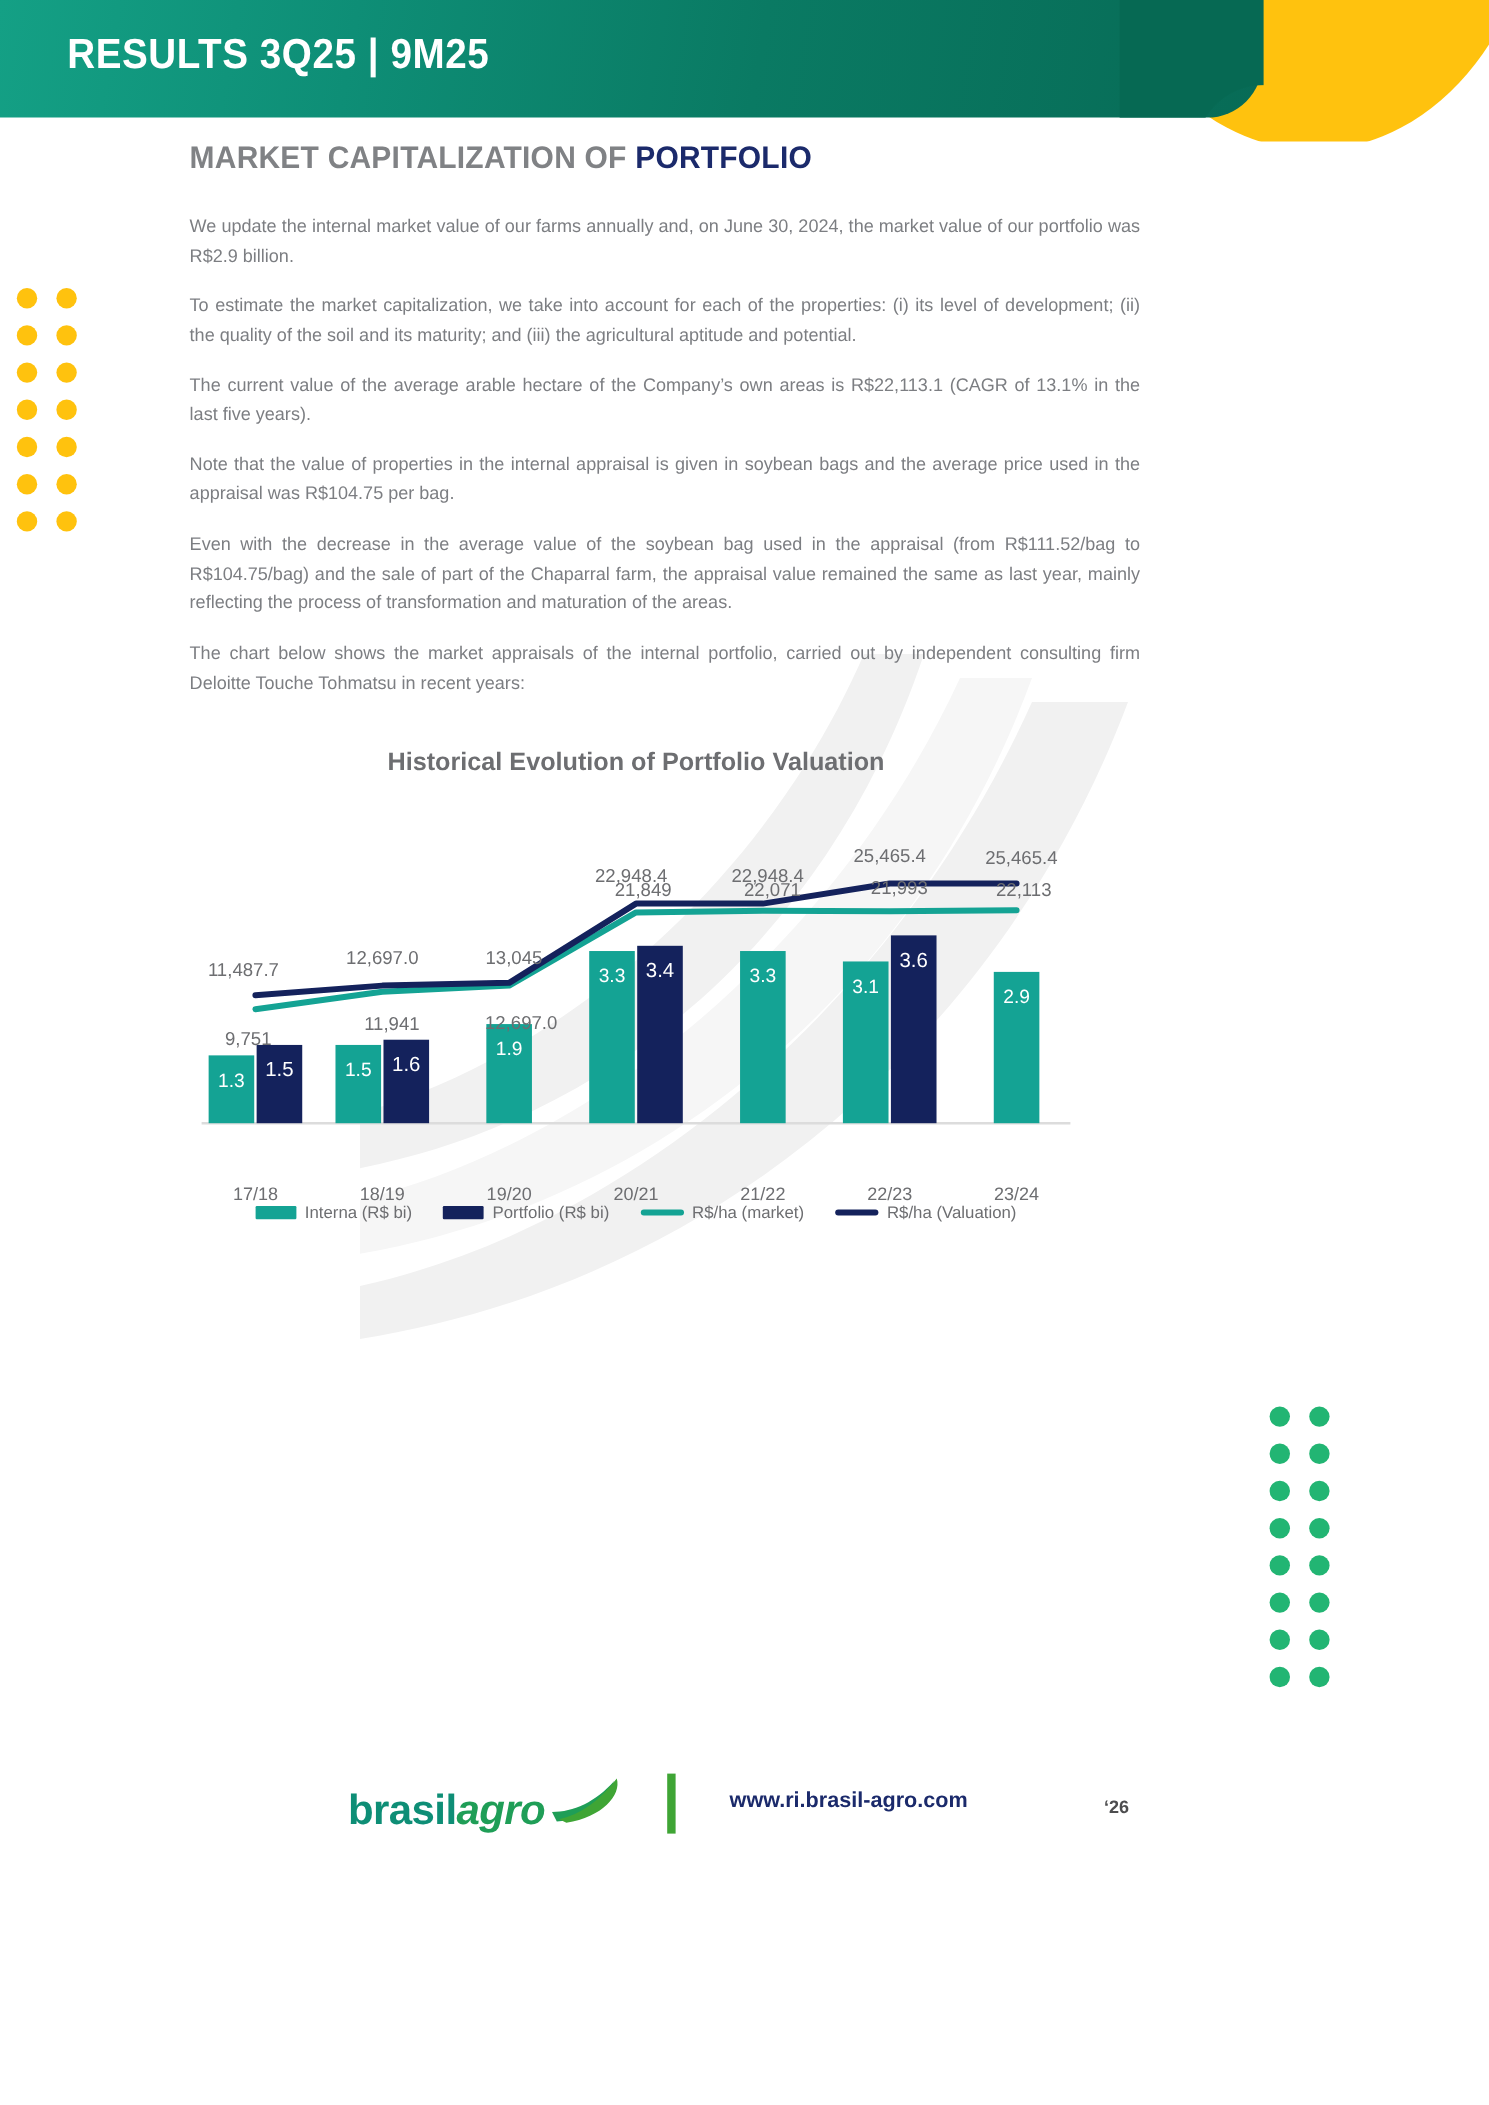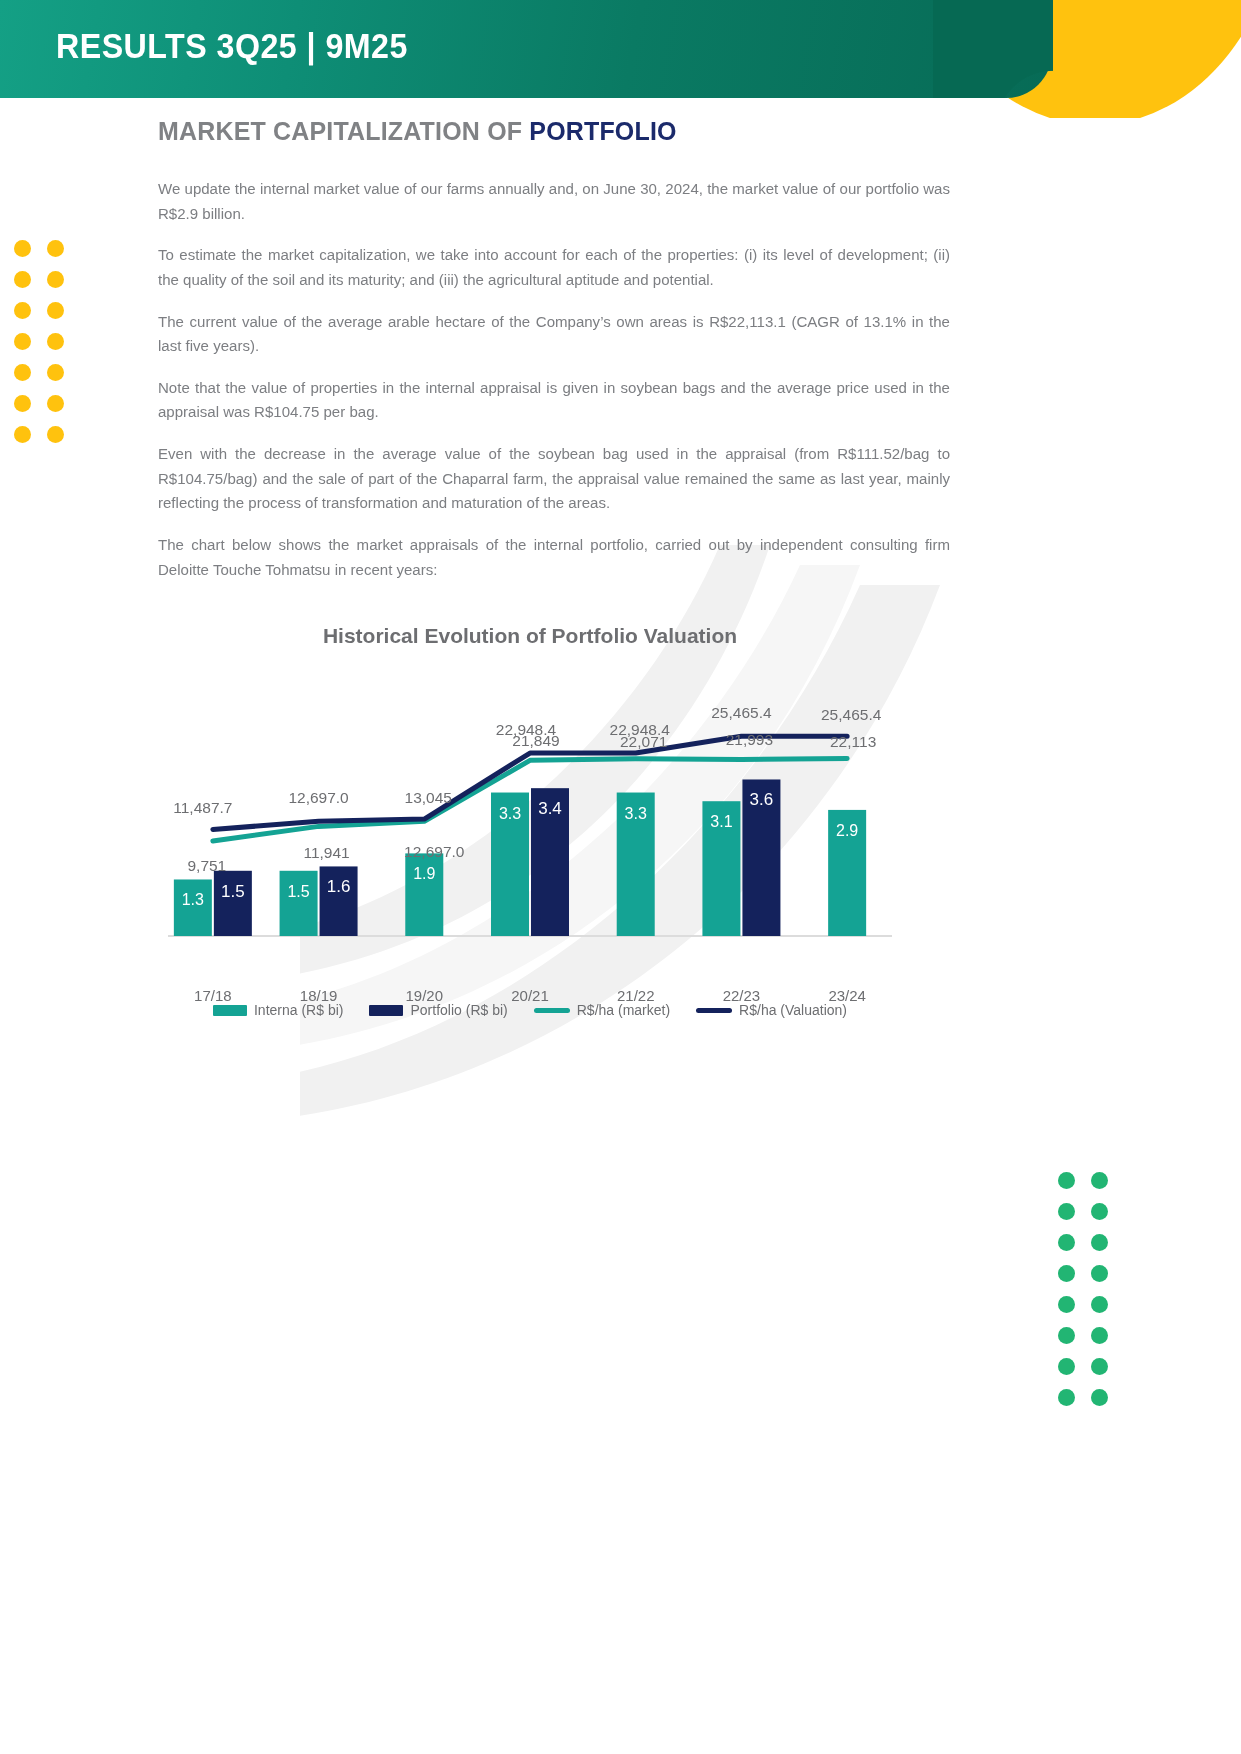--- a/index.html
+++ b/index.html
@@ -256,14 +256,26 @@
         <span class="legend-swatch-line" style="background:#14A394"></span>
         <span class="legend-label">R$/ha (market)</span>
       </div>
       <div class="legend-item">
         <span class="legend-swatch-line" style="background:#14225C"></span>
         <span class="legend-label">R$/ha (Valuation)</span>
       </div>
     </div>
   </div>
 
+  <div class="footer">
+    <div class="logo-wrap">
+      <span class="logo-text"><span class="b1">brasil</span><span class="b2">agro</span></span>
+      <svg class="logo-swoosh" width="62" height="40" viewBox="0 0 62 40">
+        <path d="M2 30 C 20 30 38 22 54 4 C 46 22 30 36 6 38 Z" fill="#1F9E57"></path>
+        <path d="M8 36 C 26 32 42 20 56 2 C 60 16 44 34 14 39 Z" fill="#3FA535"></path>
+      </svg>
+    </div>
+    <div class="divider"></div>
+    <div class="site-url">www.ri.brasil-agro.com</div>
+    <div class="page-num">‘26</div>
+  </div>
 
 </div>
 
 </body></html>

